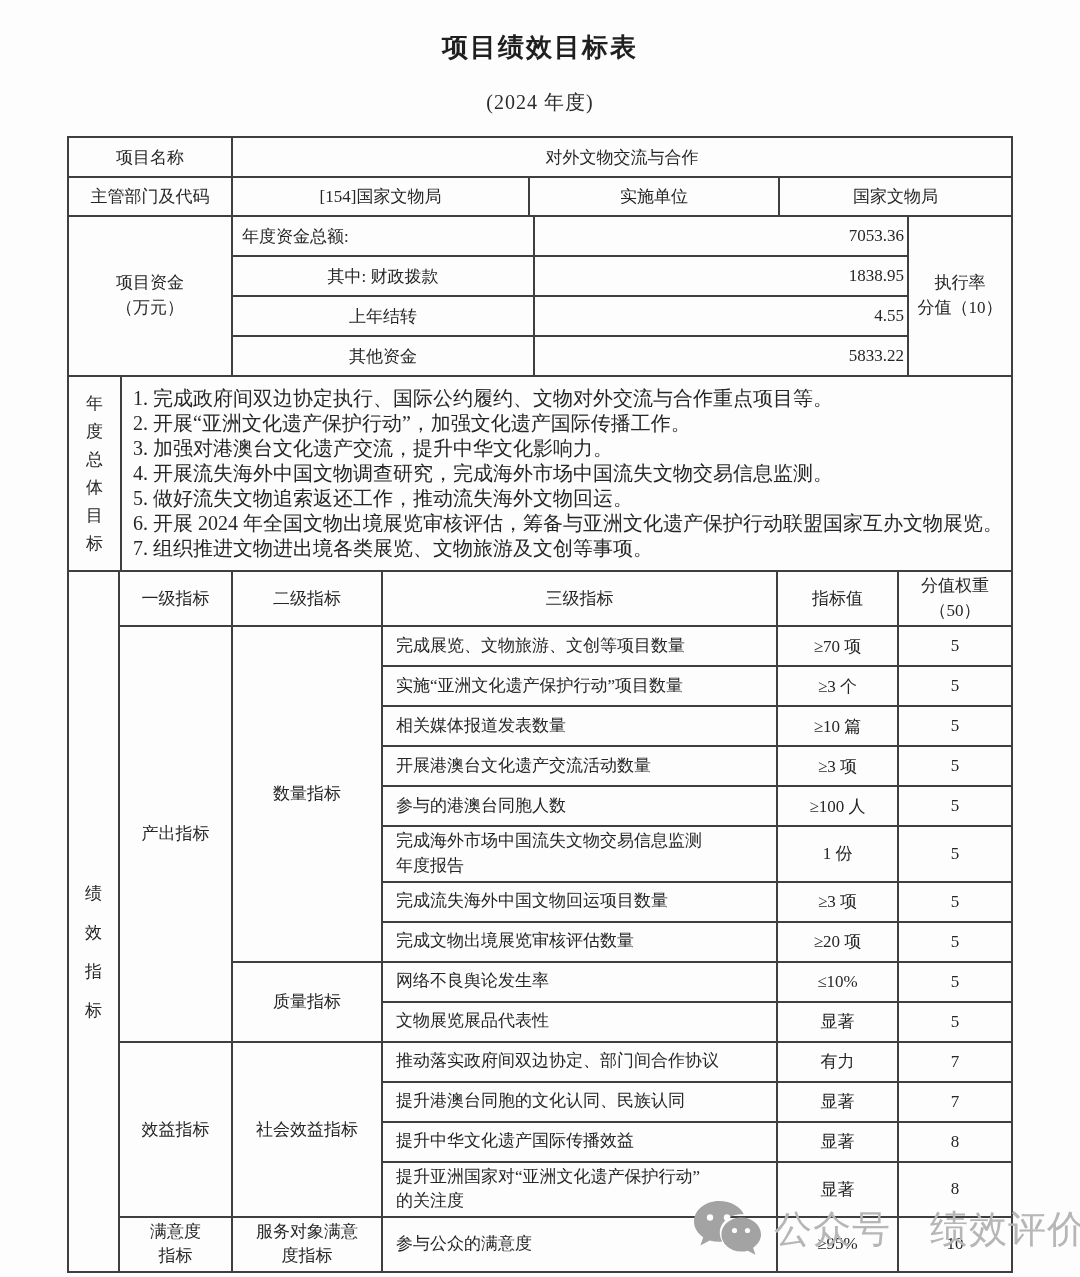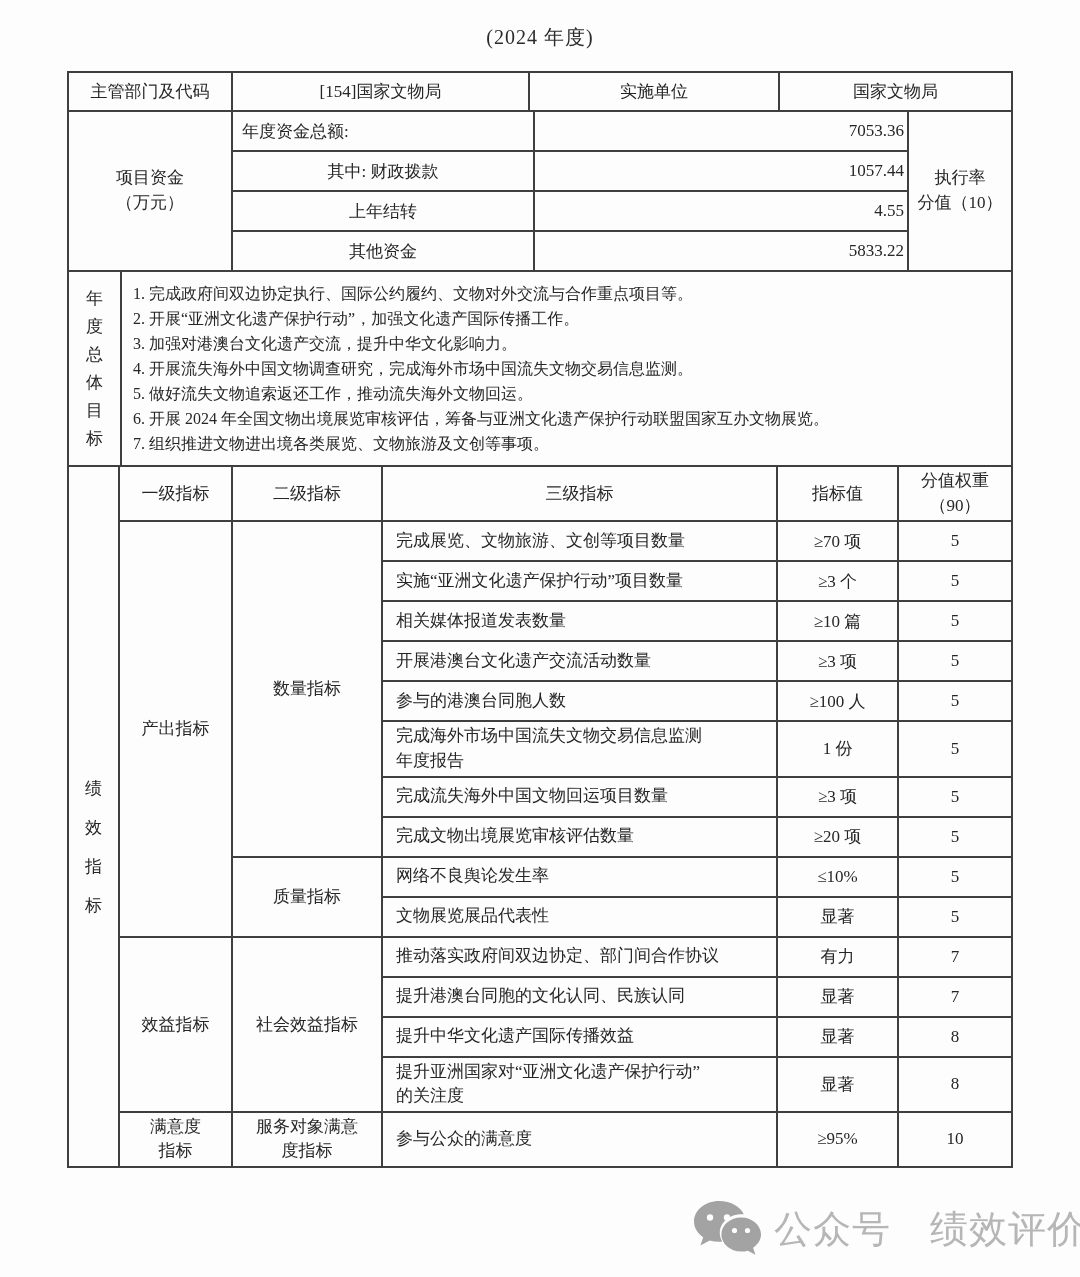--- a/index.html
+++ b/index.html
@@ -23,47 +23,52 @@
   .sec{margin-top:-2px;}
   .s1{margin-top:20px;}
   .al{text-align:left;padding-left:9px;}
   .ar{text-align:right;padding-right:3px;}
   .pre{white-space:pre-line;line-height:1.45;}
   .name{text-align:left;padding-left:13px;white-space:pre-line;line-height:1.45;}
   .vcell{padding:0;}
   .vtxt{display:inline-block;width:19px;word-break:break-all;line-height:28px;text-align:center;}
   .vtxt-perf{display:inline-block;width:19px;word-break:break-all;line-height:39px;text-align:center;margin-top:60px;}
   .goals-cell{text-align:left;padding:9px 11px;}
-  .goal-line{line-height:25px;white-space:nowrap;font-size:16px;}
+  .goal-line{line-height:25px;white-space:nowrap;font-size:20px;}
   tr.h40{height:40px;} tr.h39{height:39px;} tr.hh{height:54px;}
   tr.tall{height:42px;} tr.hlast{height:49px;} tr.hgoals{height:191px;}
   .watermark{
     position:absolute;left:693px;top:1200px;display:flex;align-items:center;gap:13px;
     z-index:5;pointer-events:none;
   }
   .watermark .wm-text{
     color:#b6b6b6;font-size:38px;letter-spacing:1px;
     font-family:"Liberation Sans","DejaVu Sans",sans-serif;white-space:pre;
   }
 </style>
 </head>
 <body>
 
 <div class="page">
 
+  <div class="title">项目绩效目标表</div>
   <div class="subtitle">(2024 年度)</div>
 
   <table class="sec s1" style="width:944px">
     <colgroup>
         <col style="width:164px">
         <col style="width:297px">
         <col style="width:250px">
         <col style="width:233px">
       </colgroup>
     <tbody>
+        <tr class="h40">
+      <td>项目名称</td>
+      <td colspan="3">对外文物交流与合作</td>
+    </tr>
     <tr class="h39">
       <td>主管部门及代码</td>
       <td>[154]国家文物局</td>
       <td>实施单位</td>
       <td>国家文物局</td>
     </tr>
   </tbody>
     </table>
 
   <table class="sec" style="width:944px">
@@ -77,21 +82,21 @@
         <tr class="h40">
       <td rowspan="4" class="pre">项目资金
 （万元）</td>
       <td class="al">年度资金总额:</td>
       <td class="ar">7053.36</td>
       <td rowspan="4" class="pre">执行率
 分值（10）</td>
     </tr>
     <tr class="h40">
       <td>其中: 财政拨款</td>
-      <td class="ar">1057.44</td>
+      <td class="ar">1838.95</td>
     </tr>
     <tr class="h40">
       <td>上年结转</td>
       <td class="ar">4.55</td>
     </tr>
     <tr class="h40">
       <td>其他资金</td>
       <td class="ar">5833.22</td>
     </tr>
   </tbody>
@@ -132,21 +137,21 @@
     <tbody>
         <tr class="hh">
       <td rowspan="16" class="vcell">
         <span class="vtxt-perf">绩效指标</span>
       </td>
       <td>一级指标</td>
       <td>二级指标</td>
       <td>三级指标</td>
       <td>指标值</td>
       <td class="pre">分值权重
-（90）</td>
+（50）</td>
     </tr>
     <tr class="h40">
       <td rowspan="10">产出指标</td>
       <td rowspan="8">数量指标</td>
       <td class="name">完成展览、文物旅游、文创等项目数量</td>
       <td>≥70 项</td>
       <td>5</td>
     </tr>
     <tr class="h40">
       <td class="name">实施“亚洲文化遗产保护行动”项目数量</td>

